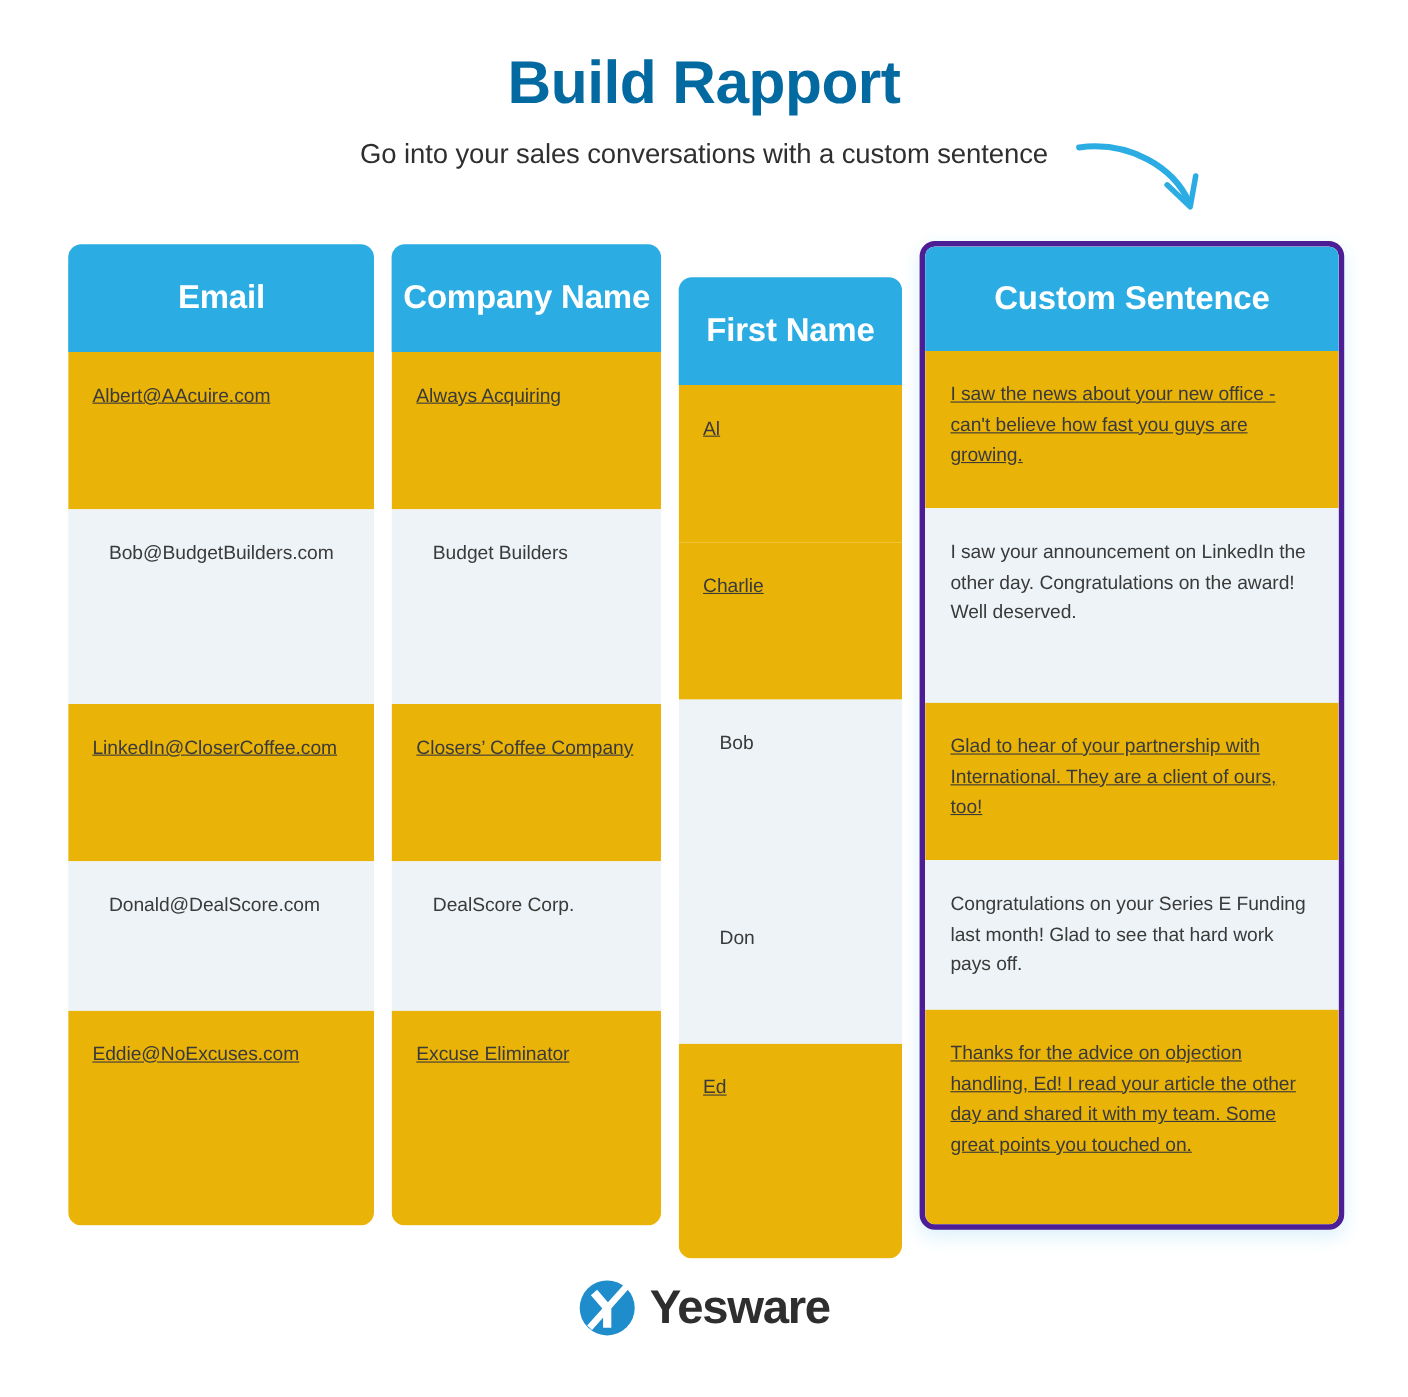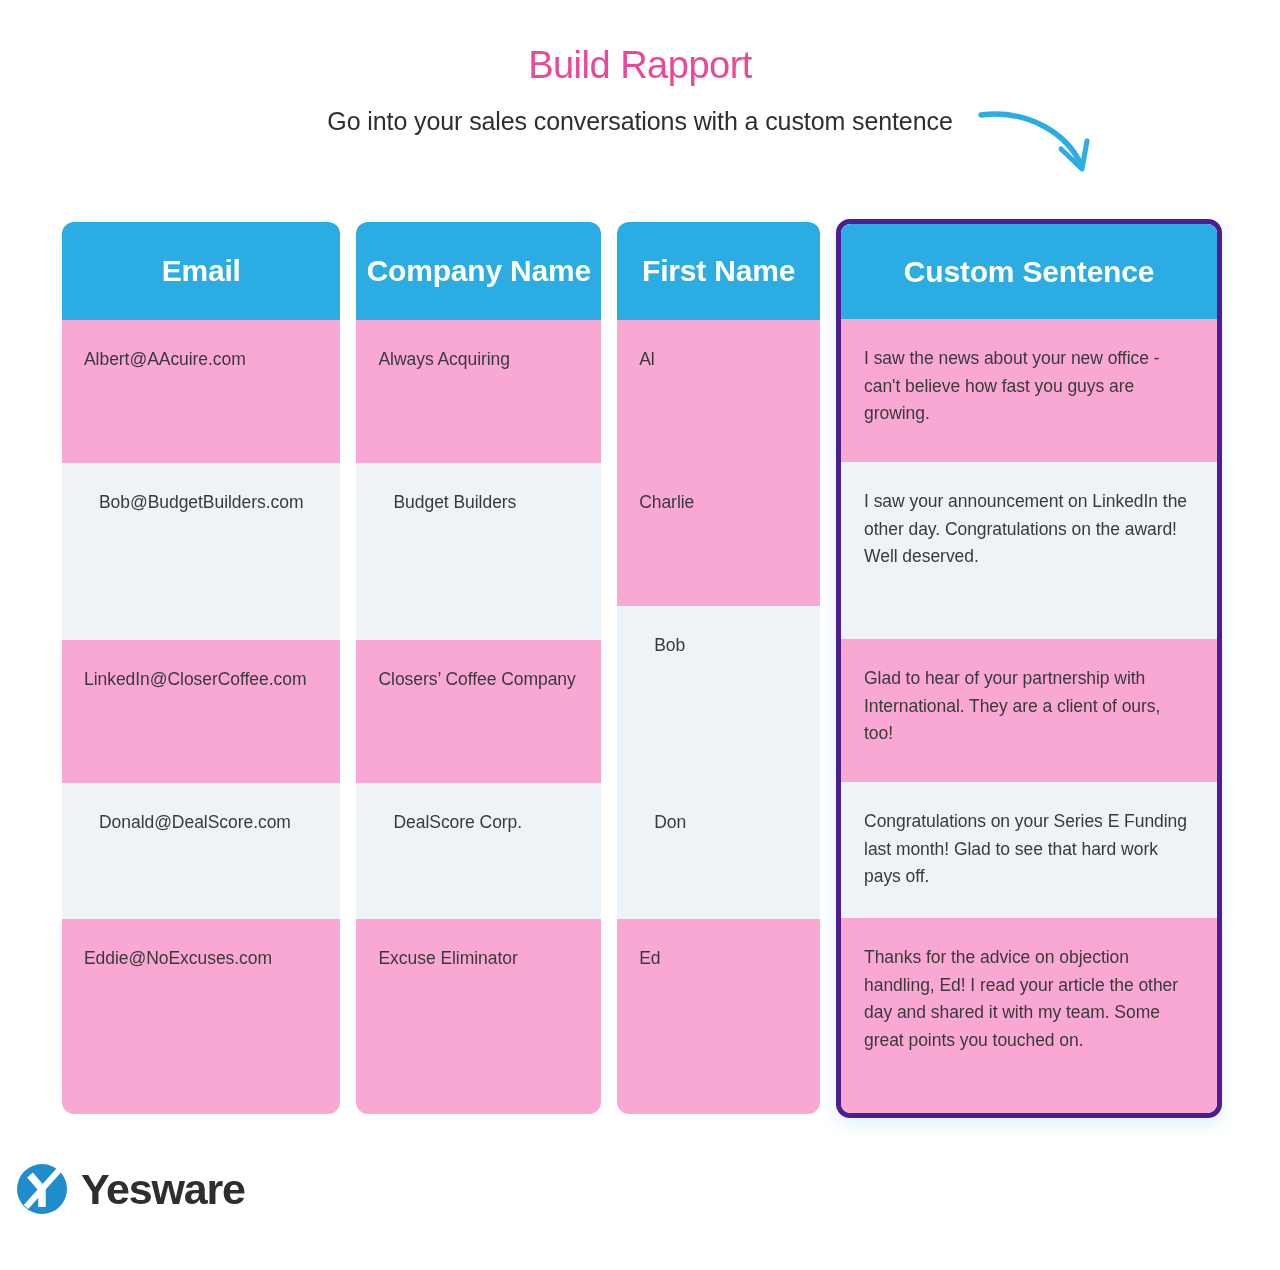--- a/index.html
+++ b/index.html
@@ -18,24 +18,24 @@
   }
 
   
   .header {
     width: 100%;
     padding-top: 44px;
     text-align: center;
   }
 
   .page-title {
-    font-size: 38px;
-    font-weight: normal;
+    font-size: 55px;
+    font-weight: bold;
     letter-spacing: -0.5px;
-    color: #ec4899;
+    color: #0369a1;
     line-height: 1.15;
   }
 
   .subtitle-row {
     position: relative;
     margin-top: 19px;
     height: 46px;
   }
 
   .subtitle {
@@ -66,21 +66,21 @@
     gap: 16px;
   }
 
   .col {
     display: flex;
     flex-direction: column;
   }
 
   .col-email      { width: 280px; }
   .col-company    { width: 246px; }
-  .col-firstname  { width: 204px; }
+  .col-firstname  { width: 204px; margin-top: 30px; }
   .col-sentence   { width: 388px; }
 
   .col-head {
     height: 98px;
     background: #2BACE2;
     border-radius: 12px 12px 0 0;
     color: #ffffff;
     font-size: 30px;
     font-weight: bold;
     letter-spacing: -0.2px;
@@ -98,21 +98,21 @@
   }
 
   .cell {
     padding: 26px 22px 0 22px;
     font-size: 17.5px;
     line-height: 1.58;
     color: #3a3a3a;
     letter-spacing: -0.05px;
   }
 
-  .cell.shade-a { background: #f9a8d4; }
+  .cell.shade-a { background: #eab308; text-decoration: underline; }
   .cell.shade-b { background: #edf3f6; padding-left: 37px; }
 
   
   .r0 { height: 143px; }
   .r1 { height: 177px; }
   .r2 { height: 143px; }
   .r3 { height: 136px; }
   .r4 { height: 195px; }
 
   
@@ -132,22 +132,22 @@
   .col-sentence .cell { padding-left: 23px; padding-right: 24px; }
 
   
   .footer {
     position: absolute;
     top: 1163px;
     left: 0;
     width: 100%;
     display: flex;
     align-items: center;
+    justify-content: center;
     gap: 13px;
-    padding-left: 16px;
   }
 
   .logo-mark { width: 52px; height: 52px; display: block; }
 
   .logo-text {
     font-size: 43px;
     font-weight: bold;
     color: #2e2e2e;
     letter-spacing: -1.2px;
     line-height: 1;

